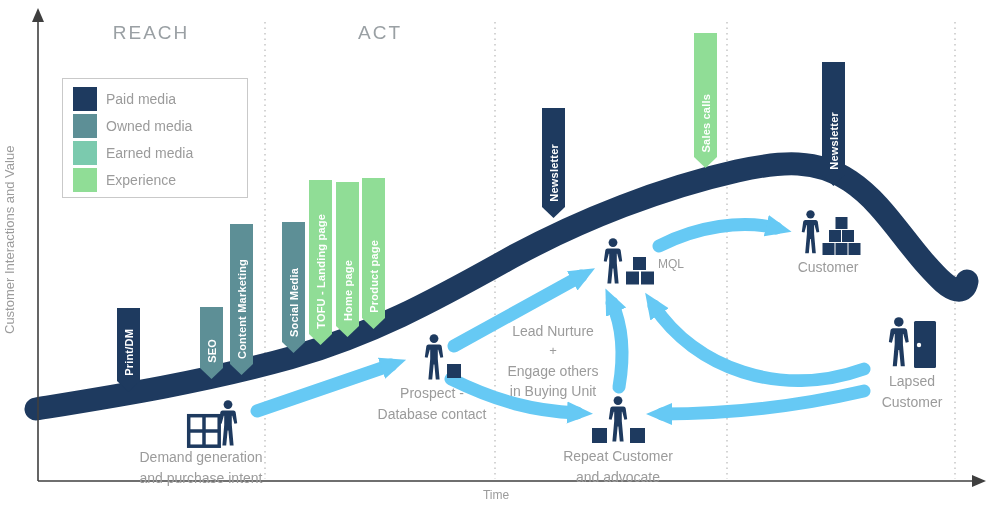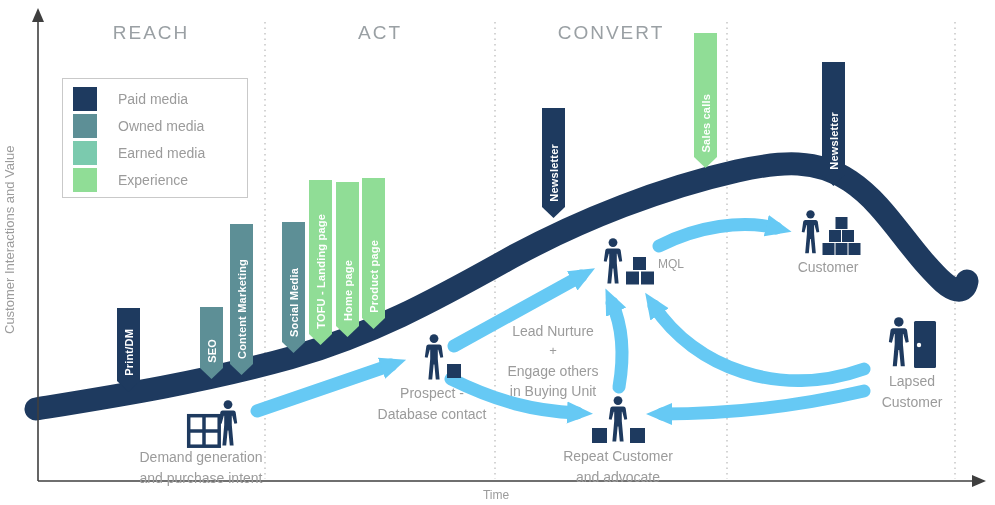--- a/index.html
+++ b/index.html
@@ -6,21 +6,21 @@
   .stage { position:relative; width:995px; height:505px; background:#fff;
            font-family:"Liberation Sans", sans-serif; overflow:hidden;border-radius:14px; }
   svg.underlay { position:absolute; left:0; top:0; }
 
   .phase-label { position:absolute; top:22px; transform:translateX(-50%);
                  font-size:19px; letter-spacing:2px; color:#9aa0a4; }
 
   .legend { position:absolute; left:62px; top:78px; width:186px; height:120px;
             border:1px solid #c9c9c9; box-sizing:border-box; padding:8px 0 0 10px;
             display:flex; flex-direction:column; gap:3px; background:#fff; }
-  .legend-row { display:flex; align-items:center; gap:21px; height:24px; }
+  .legend-row { display:flex; align-items:center; gap:9px; height:24px; }
   .swatch { width:24px; height:24px; flex:0 0 auto; }
   .sw-paid { background:#1e3a5f; } .sw-owned { background:#5d8f96; }
   .sw-earned { background:#7bcaae; } .sw-exp { background:#90dd96; }
   .legend-label { font-size:14px; color:#9b9b9b; }
 
   .flag { position:absolute; width:23px; display:flex; justify-content:center;
           align-items:flex-end; box-sizing:border-box; padding-bottom:16px;
           clip-path:polygon(0 0,100% 0,100% calc(100% - 11px),50% 100%,0 calc(100% - 11px)); }
   .flag span { writing-mode:vertical-rl; transform:rotate(180deg); color:#fff;
                font-weight:700; font-size:11px; letter-spacing:.2px; white-space:nowrap; }
@@ -123,21 +123,20 @@
     <g stroke="#3f3f3f" stroke-width="1.6">
       <line x1="38" y1="481" x2="38" y2="18"></line>
       <line x1="38" y1="481" x2="976" y2="481"></line>
     </g>
     <polygon points="32,22 44,22 38,8" fill="#3f3f3f"></polygon>
     <polygon points="972,475 972,487 986,481" fill="#3f3f3f"></polygon>
   </svg>
 
   <div class="phase-label" style="left:151px">REACH</div>
   <div class="phase-label" style="left:380px">ACT</div>
-  <div class="phase-label" style="left:611px">CONVERT</div>
 
   <div class="legend">
     <div class="legend-row">
       <span class="swatch sw-paid"></span>
       <span class="legend-label">Paid media</span>
     </div>
     <div class="legend-row">
       <span class="swatch sw-owned"></span>
       <span class="legend-label">Owned media</span>
     </div>

